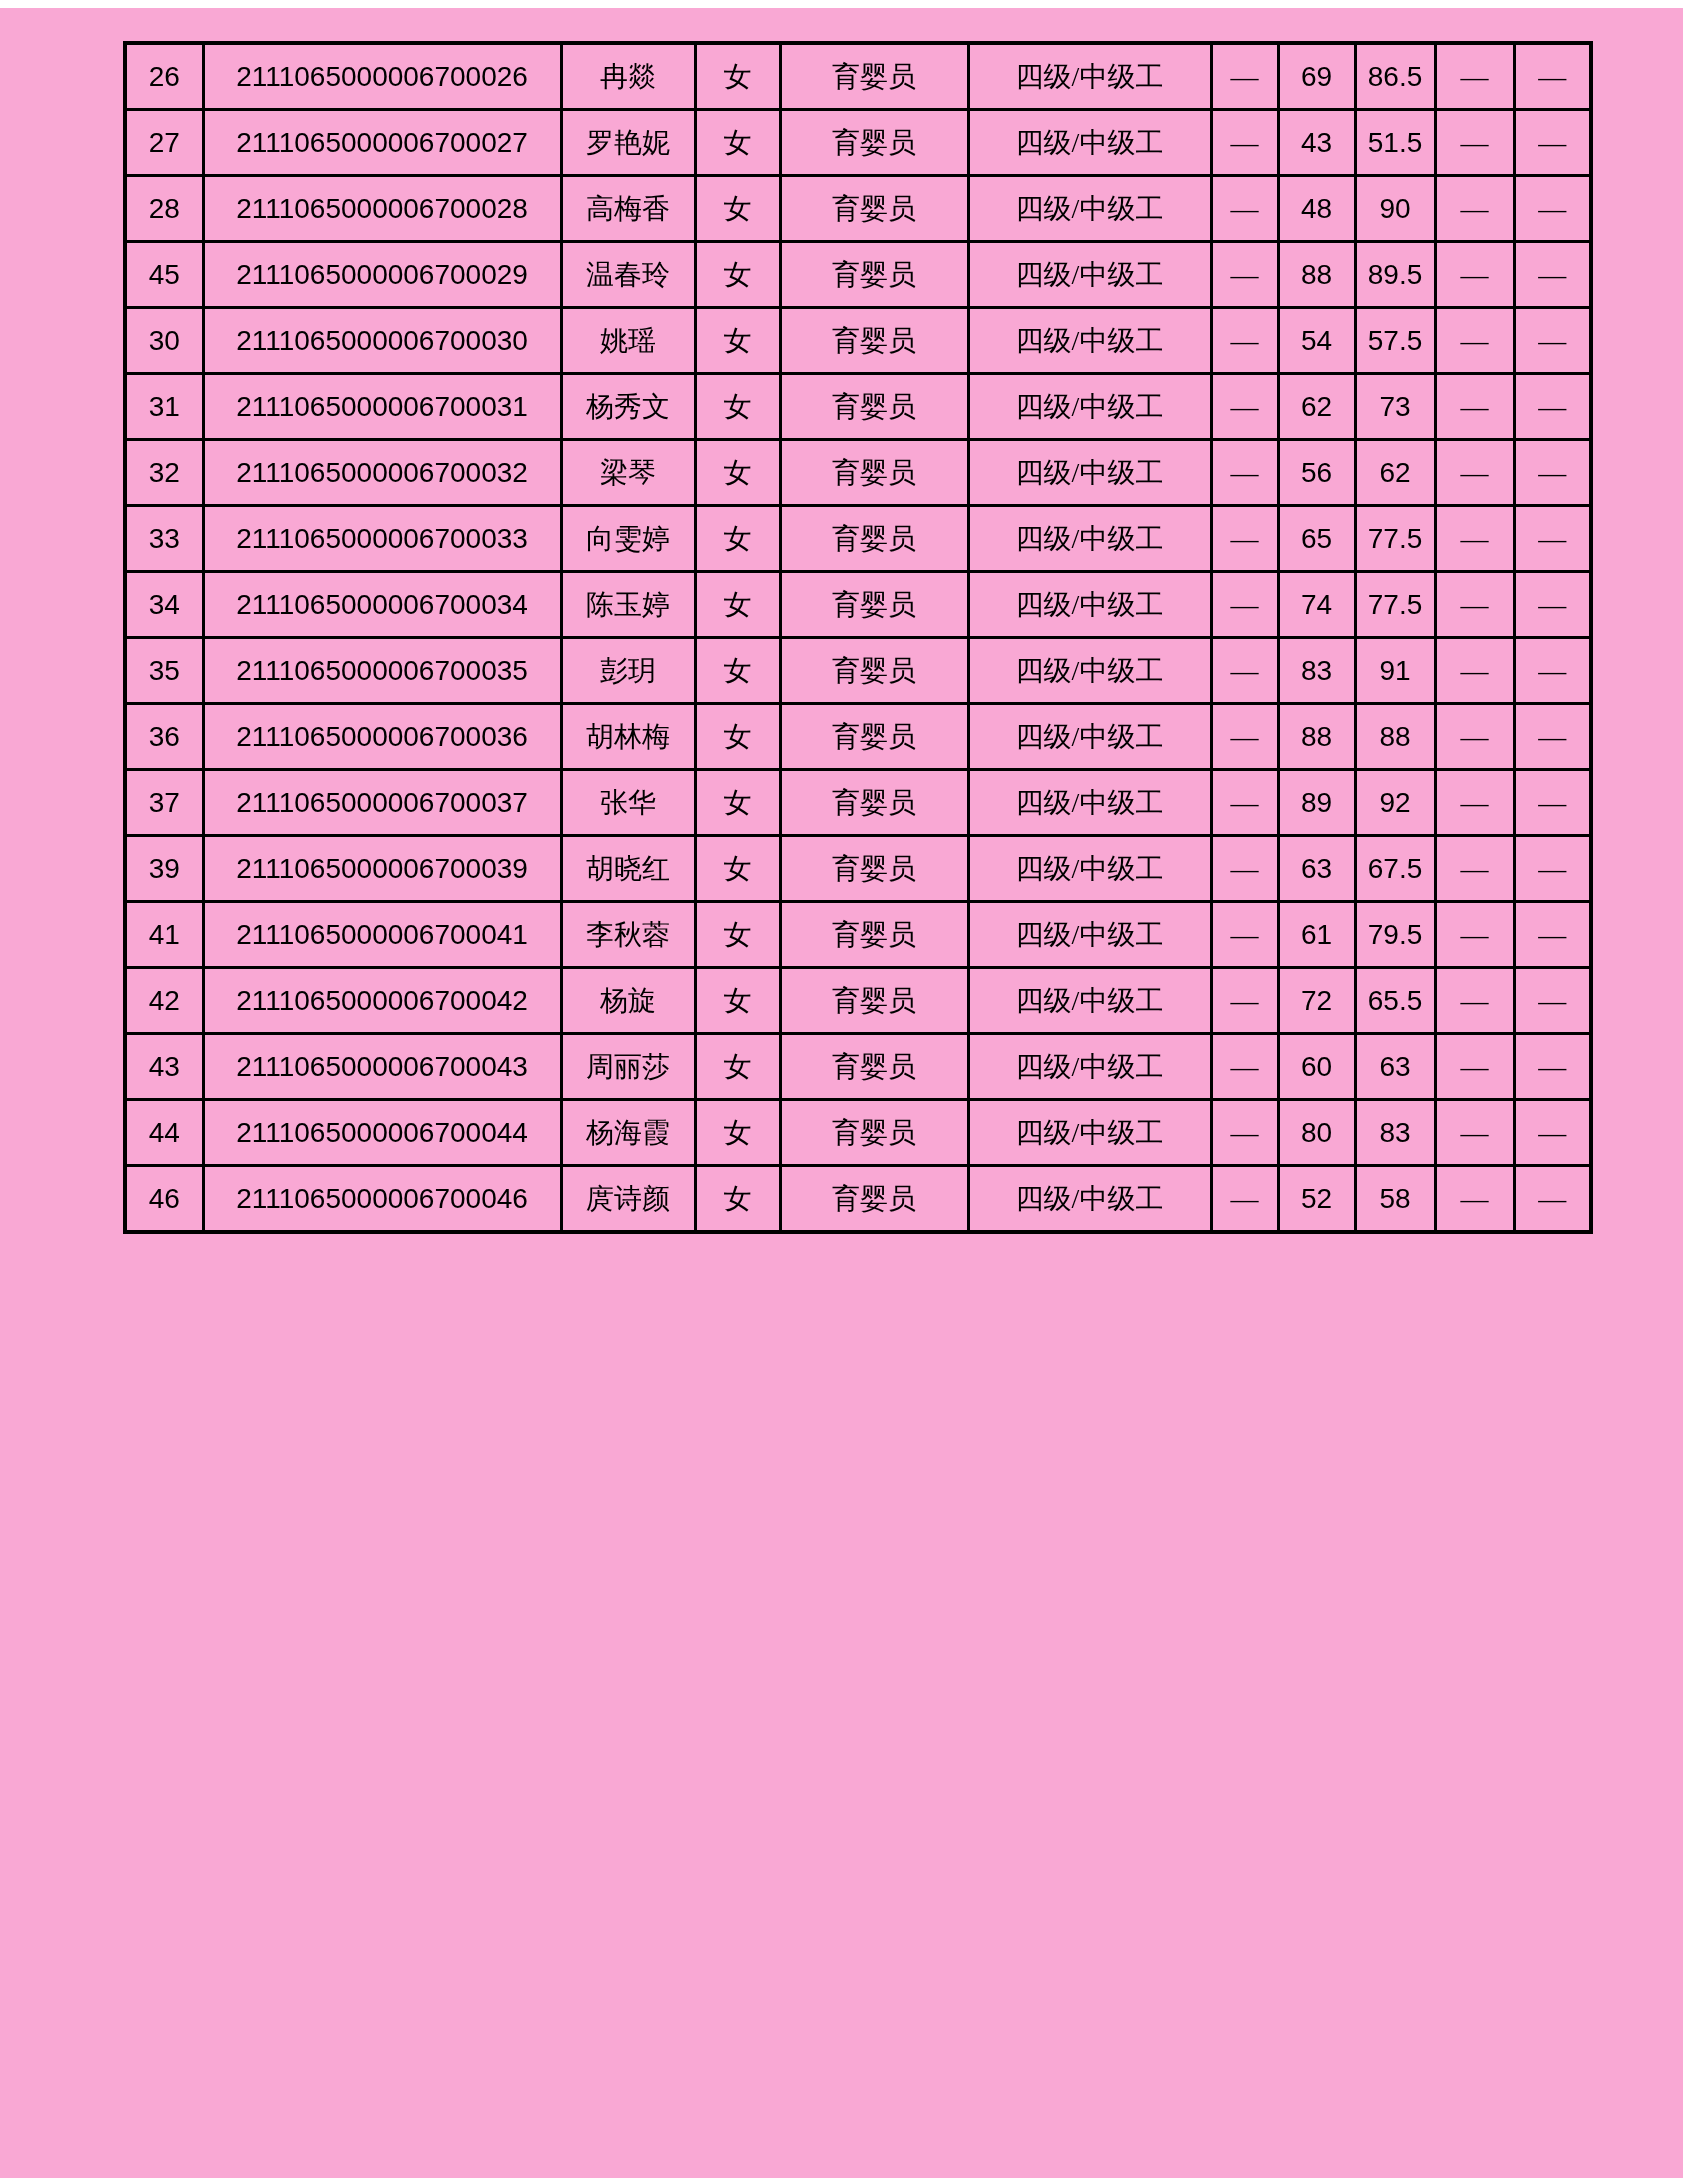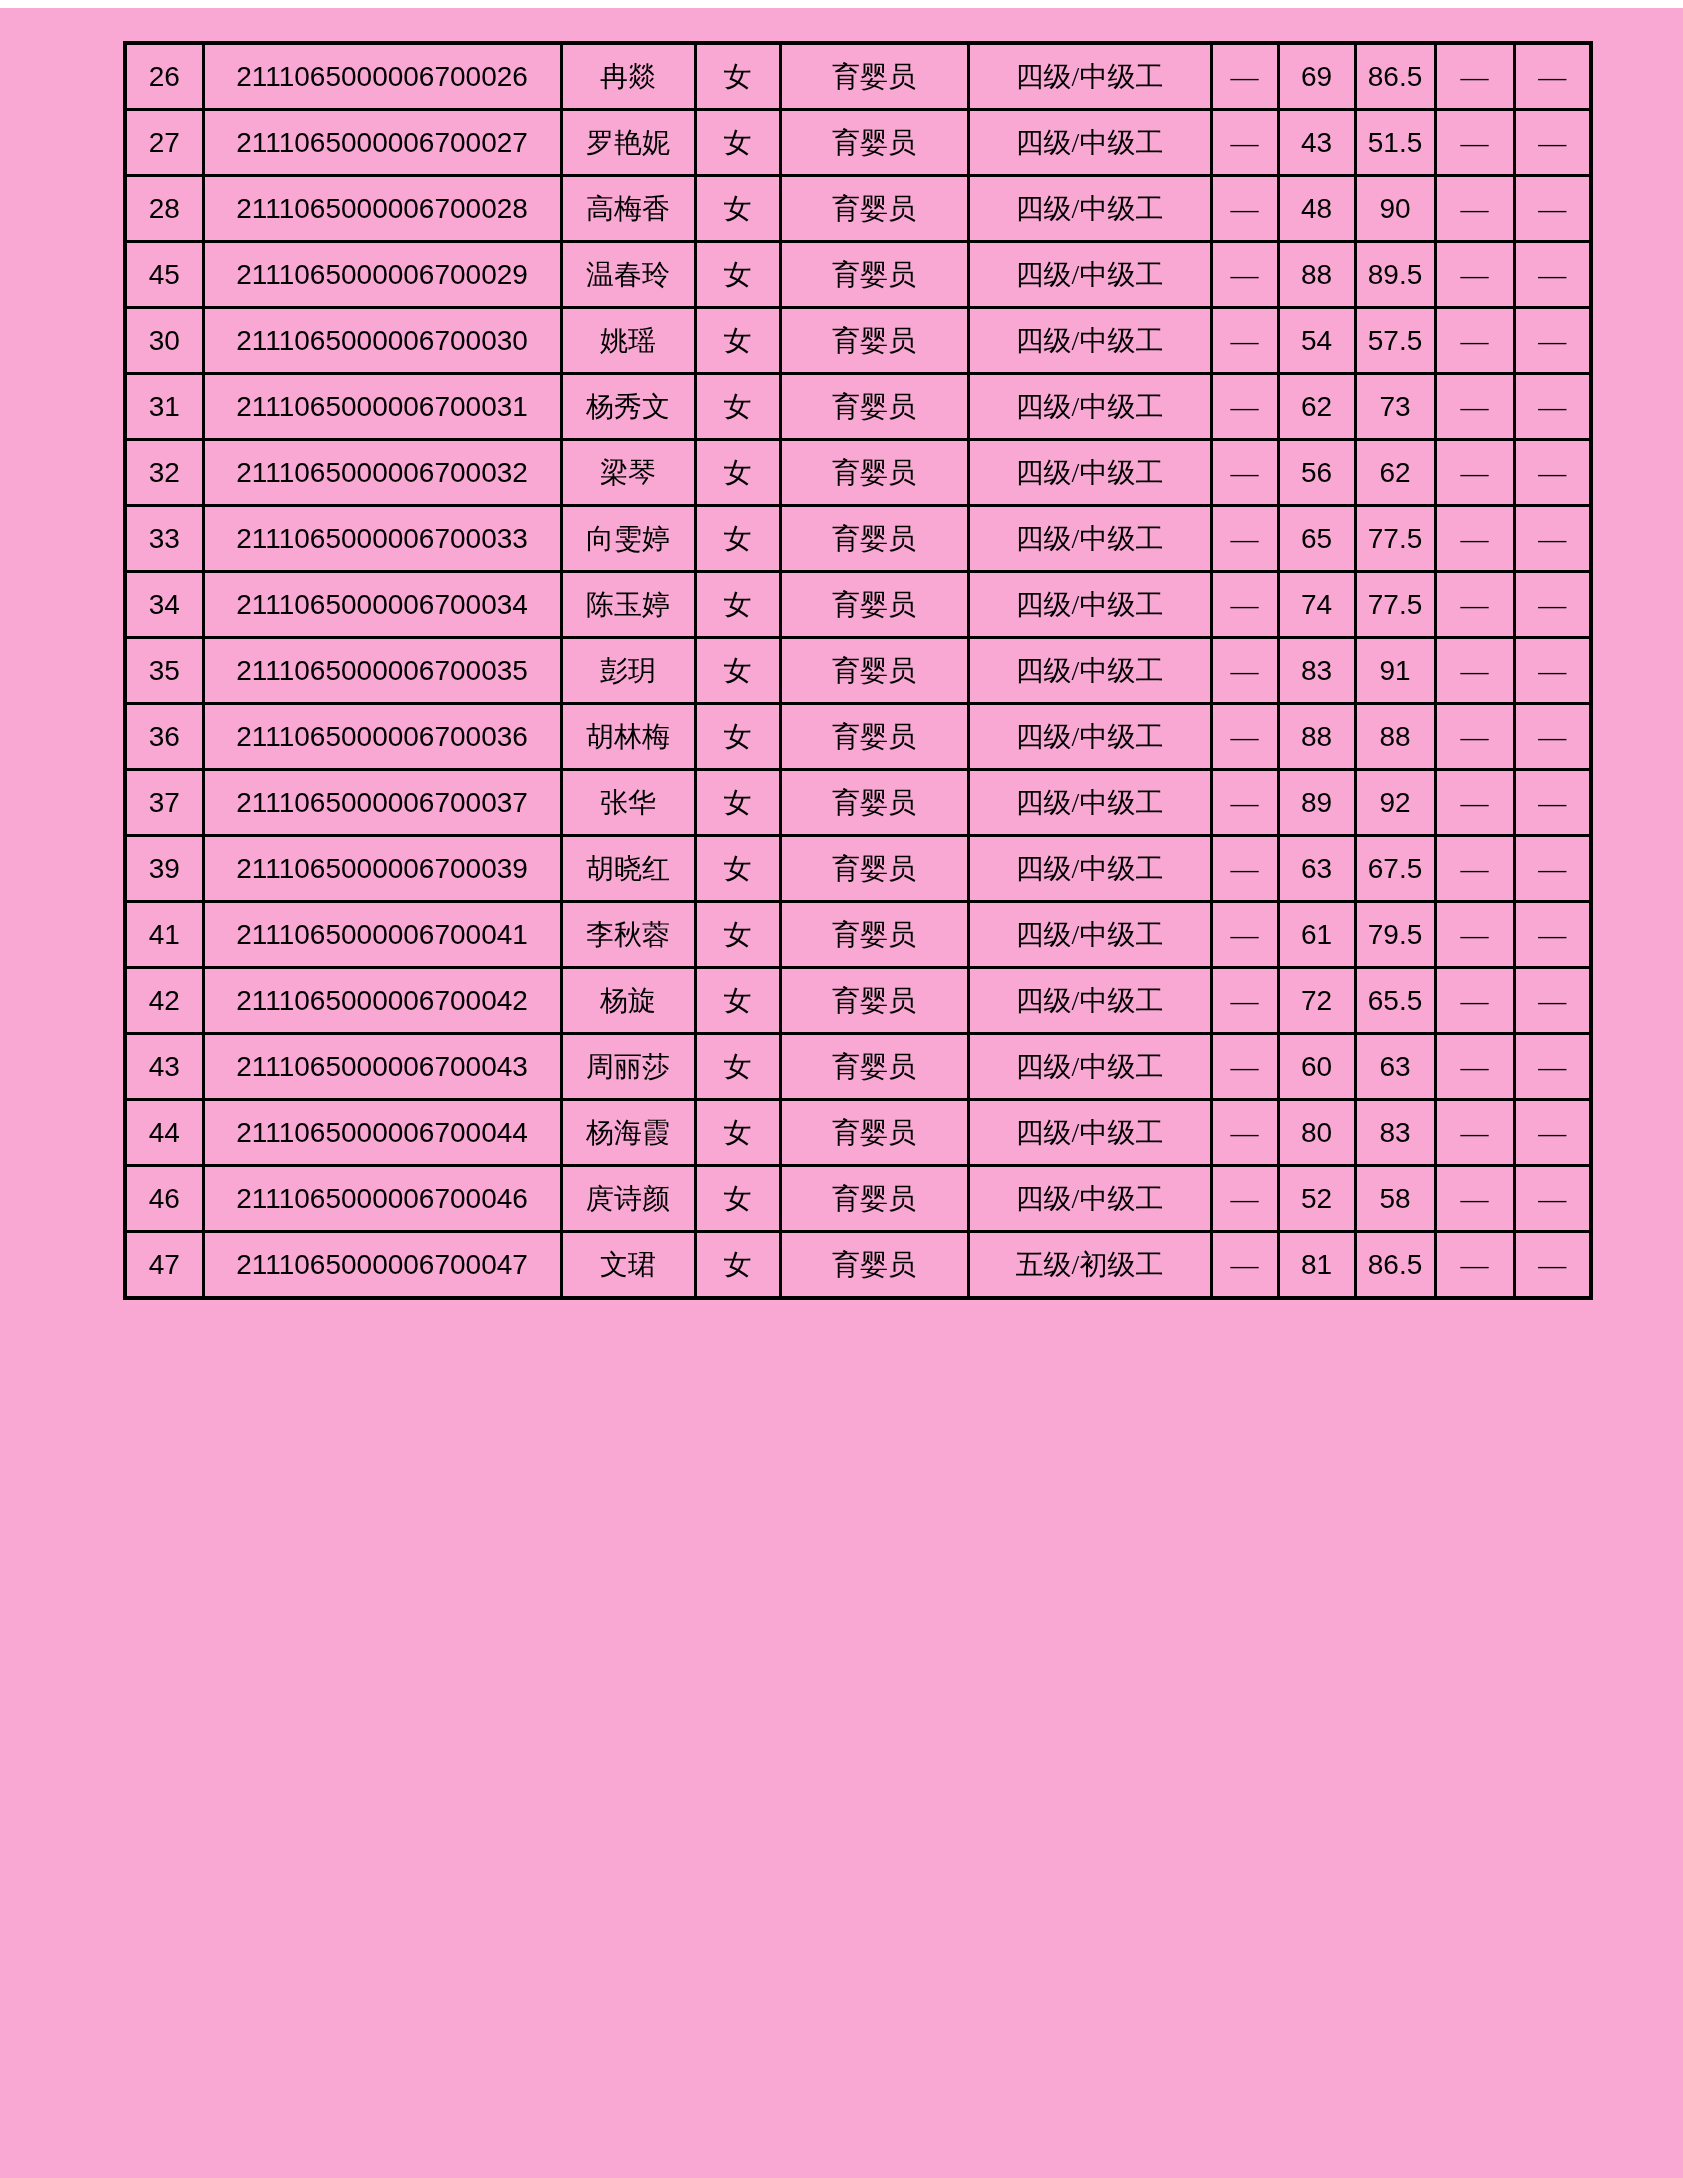--- a/index.html
+++ b/index.html
@@ -300,29 +300,16 @@
     <td class="cjk">庹诗颜</td>
     <td class="cjk">女</td>
     <td class="cjk">育婴员</td>
     <td class="cjk">四级/中级工</td>
     <td class="dash">—</td>
     <td class="num">52</td>
     <td class="num">58</td>
     <td class="dash">—</td>
     <td class="dash">—</td>
   </tr>
-        <tr>
-    <td class="num">47</td>
-    <td class="num">2111065000006700047</td>
-    <td class="cjk">文珺</td>
-    <td class="cjk">女</td>
-    <td class="cjk">育婴员</td>
-    <td class="cjk">五级/初级工</td>
-    <td class="dash">—</td>
-    <td class="num">81</td>
-    <td class="num">86.5</td>
-    <td class="dash">—</td>
-    <td class="dash">—</td>
-  </tr>
       </tbody>
   </table>
 </div>
 
 
 </body></html>

